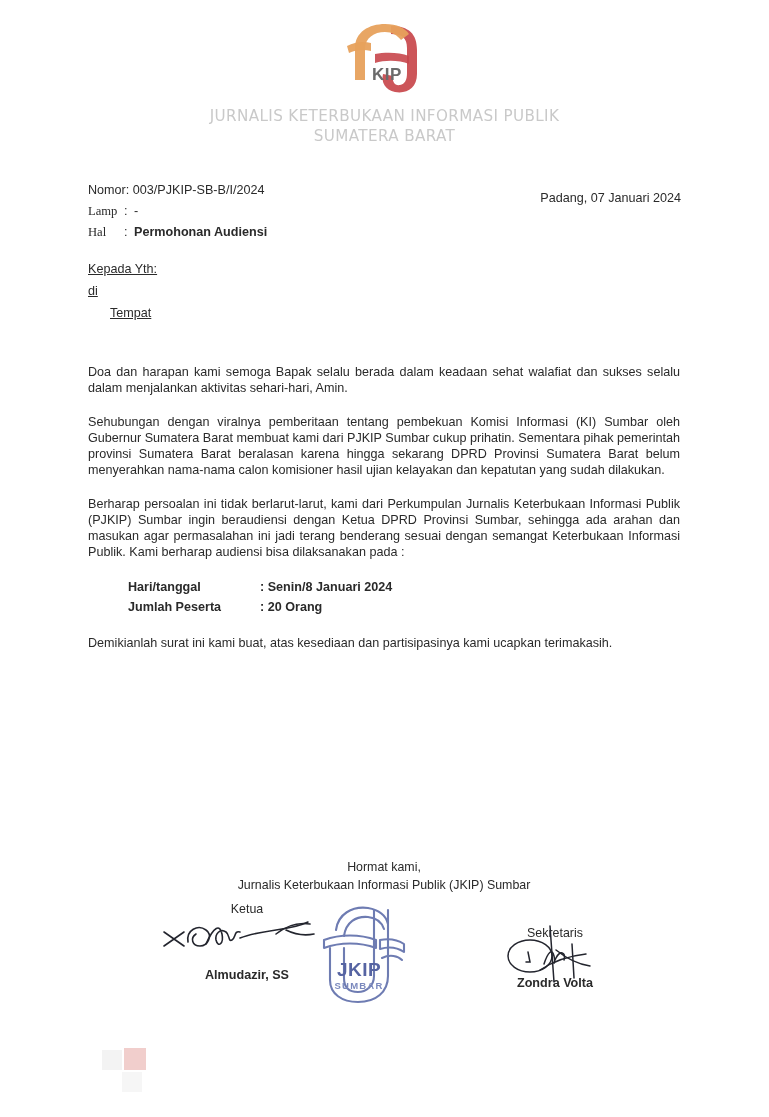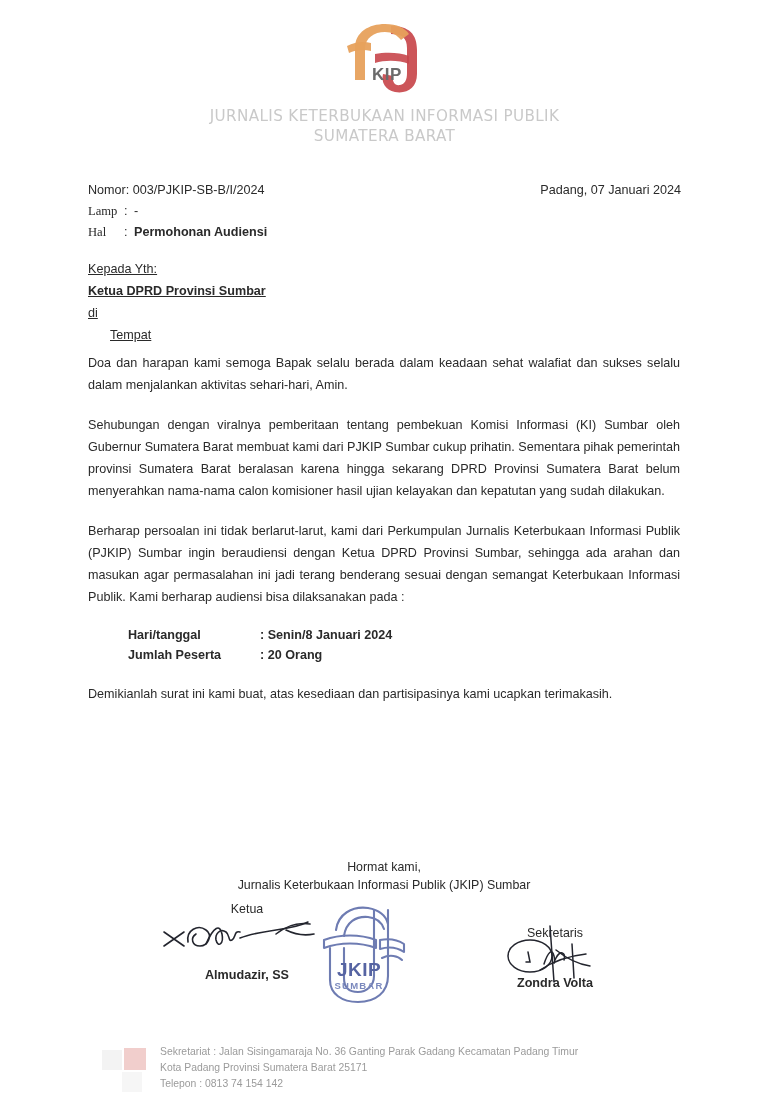--- a/index.html
+++ b/index.html
@@ -56,21 +56,21 @@
     right: 88px;
     font-size: 12.6px;
     line-height: 21px;
   }
   .meta-row { display: flex; }
   .meta-label { width: 36px; flex: none; font-family: Liberation Serif, serif; }
   .meta-colon { width: 10px; flex: none; }
   .meta-nomor { white-space: nowrap; }
   .meta-right {
     position: absolute;
-    top: 0;
+    top: 8px;
     right: 0;
     font-size: 12.6px;
     white-space: nowrap;
   }
   .bold { font-weight: bold; }
 
   
   .recipient {
     position: absolute;
     top: 258px;
@@ -83,22 +83,22 @@
 
   
   .body-area {
     position: absolute;
     top: 352px;
     left: 88px;
     width: 592px;
     font-size: 12.6px;
   }
   p.para {
-    margin: 0 0 18px 0;
-    line-height: 22px;
+    margin: 12px 0 18px 0;
+    line-height: 16px;
     text-align: justify;
   }
   p.para.left { text-align: left; }
 
   
   .details {
     margin: 4px 0 18px 40px;
     font-size: 12.6px;
     line-height: 19.5px;
     font-weight: bold;
@@ -210,21 +210,20 @@
     <div class="meta-row">
       <span class="meta-label">Hal</span>
       <span class="meta-colon">:</span>
       <span class="bold">Permohonan Audiensi</span>
     </div>
     <div class="meta-right">Padang, 07 Januari 2024</div>
   </div>
 
   <div class="recipient">
     <div>Kepada Yth:</div>
-    <div class="bold">Ketua DPRD Provinsi Sumbar</div>
     <div>di</div>
     <div class="indent">Tempat</div>
   </div>
 
   <div class="body-area">
     <p class="para">Doa dan harapan kami semoga Bapak selalu berada dalam keadaan sehat walafiat dan sukses selalu dalam menjalankan aktivitas sehari-hari, Amin.</p>
     <p class="para">Sehubungan dengan viralnya pemberitaan tentang pembekuan Komisi Informasi (KI) Sumbar oleh Gubernur Sumatera Barat membuat kami dari PJKIP Sumbar cukup prihatin. Sementara pihak pemerintah provinsi Sumatera Barat beralasan karena hingga sekarang DPRD Provinsi Sumatera Barat belum menyerahkan nama-nama calon komisioner hasil ujian kelayakan dan kepatutan yang sudah dilakukan.</p>
     <p class="para">Berharap persoalan ini tidak berlarut-larut, kami dari Perkumpulan Jurnalis Keterbukaan Informasi Publik (PJKIP) Sumbar ingin beraudiensi dengan Ketua DPRD Provinsi Sumbar, sehingga ada arahan dan masukan agar permasalahan ini jadi terang benderang sesuai dengan semangat Keterbukaan Informasi Publik. Kami berharap audiensi bisa dilaksanakan pada :</p>
 
     <div class="details">
@@ -305,20 +304,15 @@
   </div>
 
   <div class="footer">
     <div class="footer-mark">
       <svg viewBox="0 0 62 48" width="62" height="48">
         <rect x="2" y="2" width="20" height="20" fill="#dedede"></rect>
         <rect x="24" y="0" width="22" height="22" fill="#d9756f"></rect>
         <rect x="22" y="24" width="20" height="20" fill="#e8e8e8"></rect>
       </svg>
     </div>
-    <div class="footer-text">
-      <div>Sekretariat : Jalan Sisingamaraja No. 36 Ganting Parak Gadang Kecamatan Padang Timur</div>
-      <div>Kota Padang Provinsi Sumatera Barat 25171</div>
-      <div>Telepon : 0813 74 154 142</div>
-    </div>
   </div>
 
 </div>
 
 </body></html>

